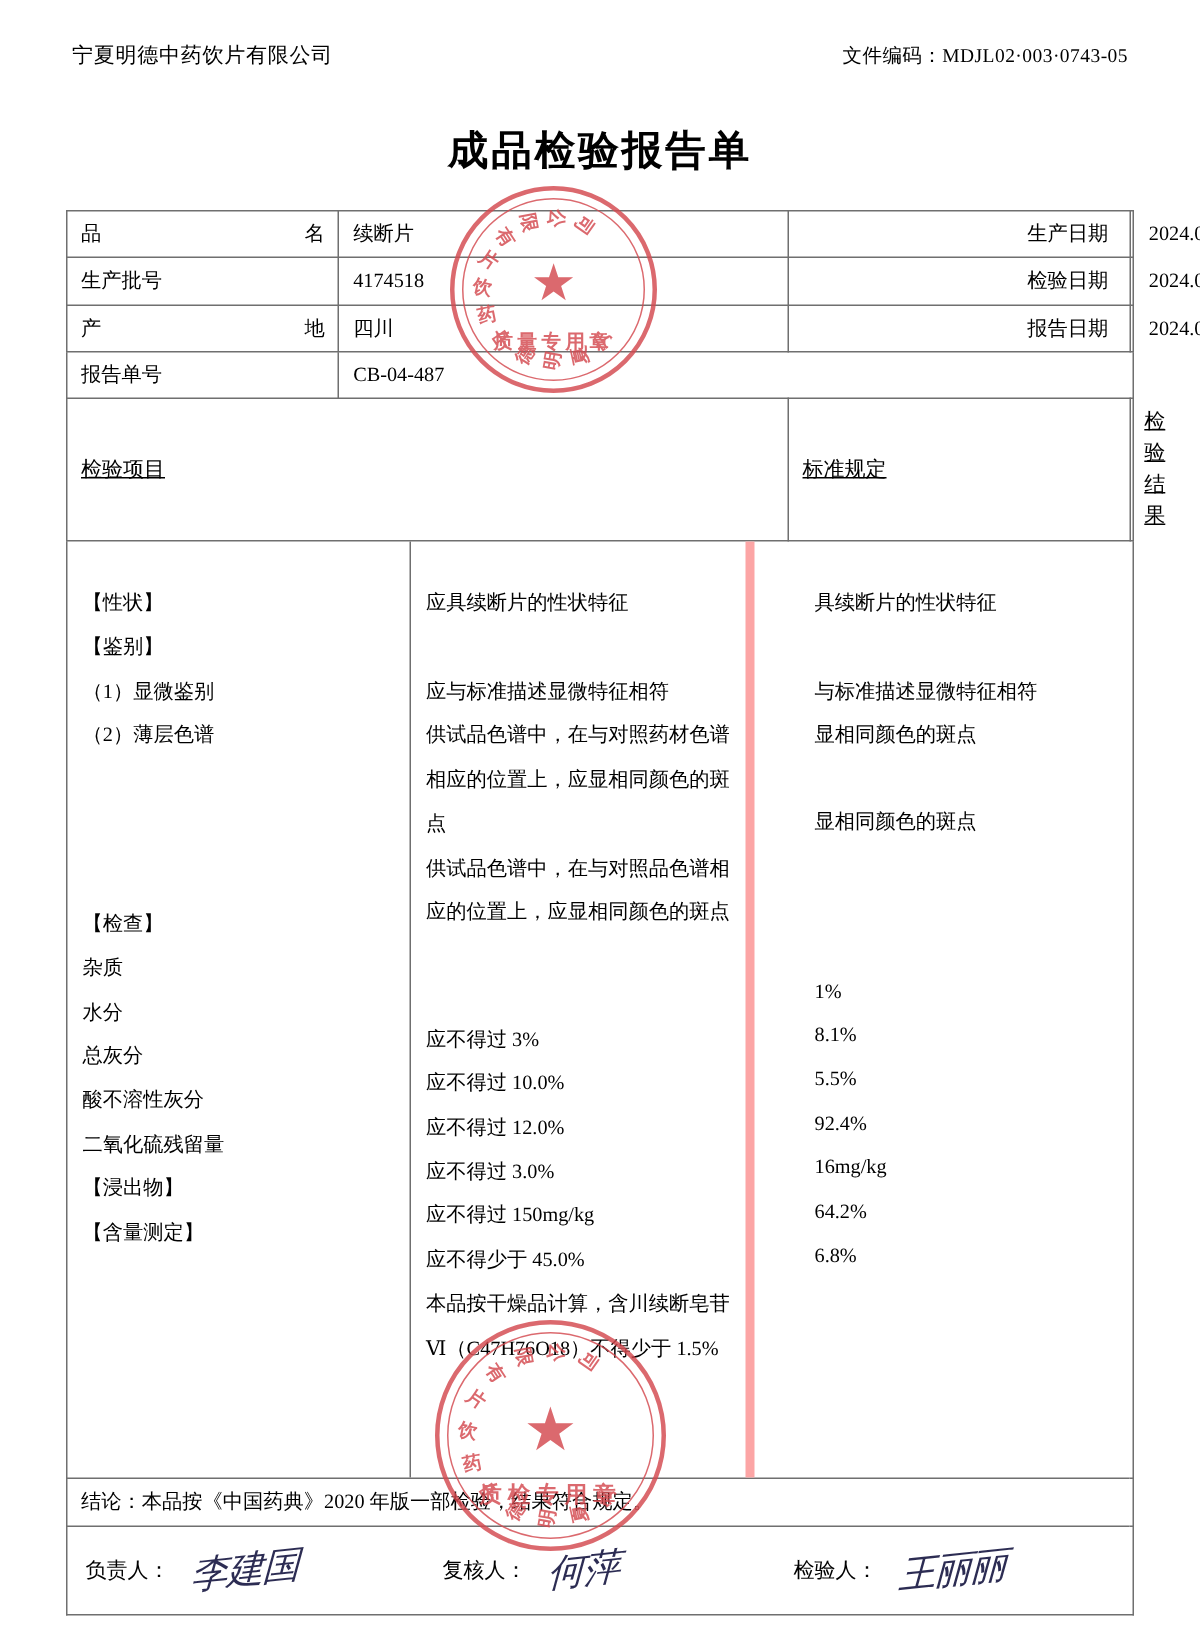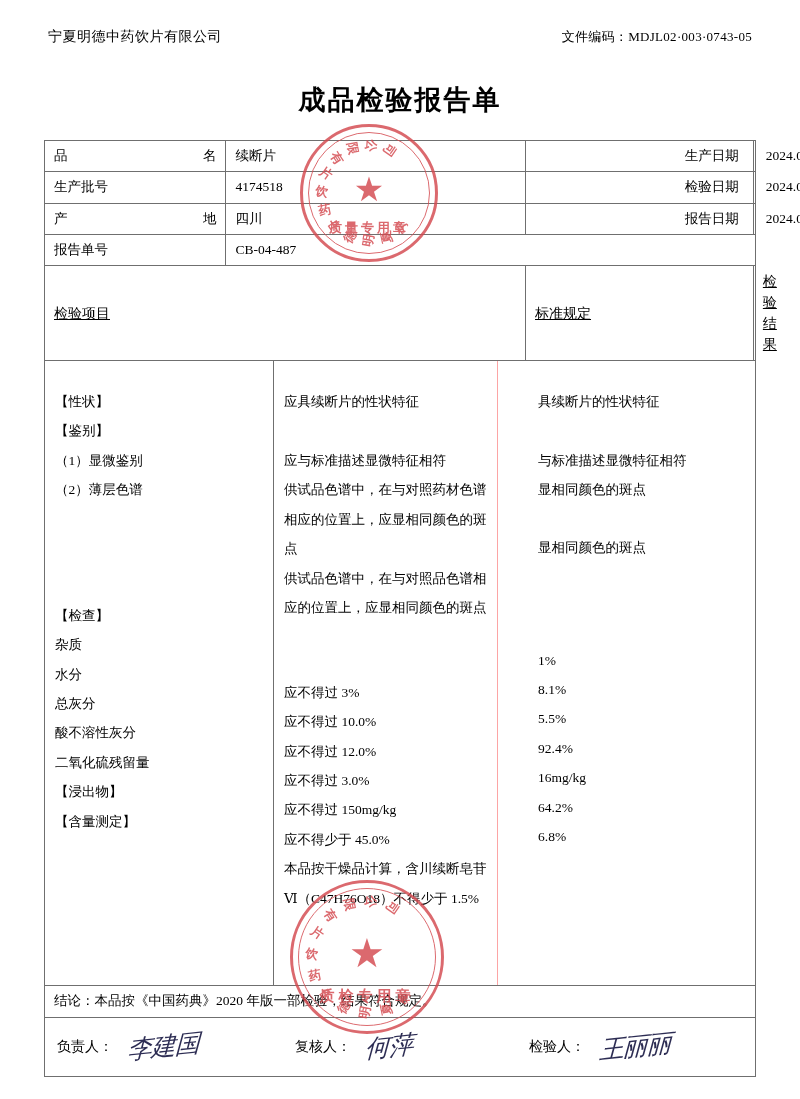--- a/index.html
+++ b/index.html
@@ -93,21 +93,21 @@
     display: grid;
     grid-template-columns: 228px 224px 1fr;
     width: 100%;
   }
   .c1, .c2, .c3 {
     padding: 0 10px;
     font-size: 13.5px;
     line-height: 2.18;
   }
   .c2 { border-left: 1px solid #6f6f6f; }
-  .c3 { border-left: 1px solid #fca5a5; padding-left: 40px; }
+  .c3 { border-left: 6px solid #fca5a5; padding-left: 40px; }
   .c1 > div, .c2 > div, .c3 > div { white-space: nowrap; }
   .wrap { white-space: normal !important; }
   .spacer-sm { height: 14px; }
   .spacer-md { height: 26px; }
   .spacer-lg { height: 54px; }
   
   .concl td {
     font-size: 14px;
     padding: 9px 12px;
     margin-left: 24px;

